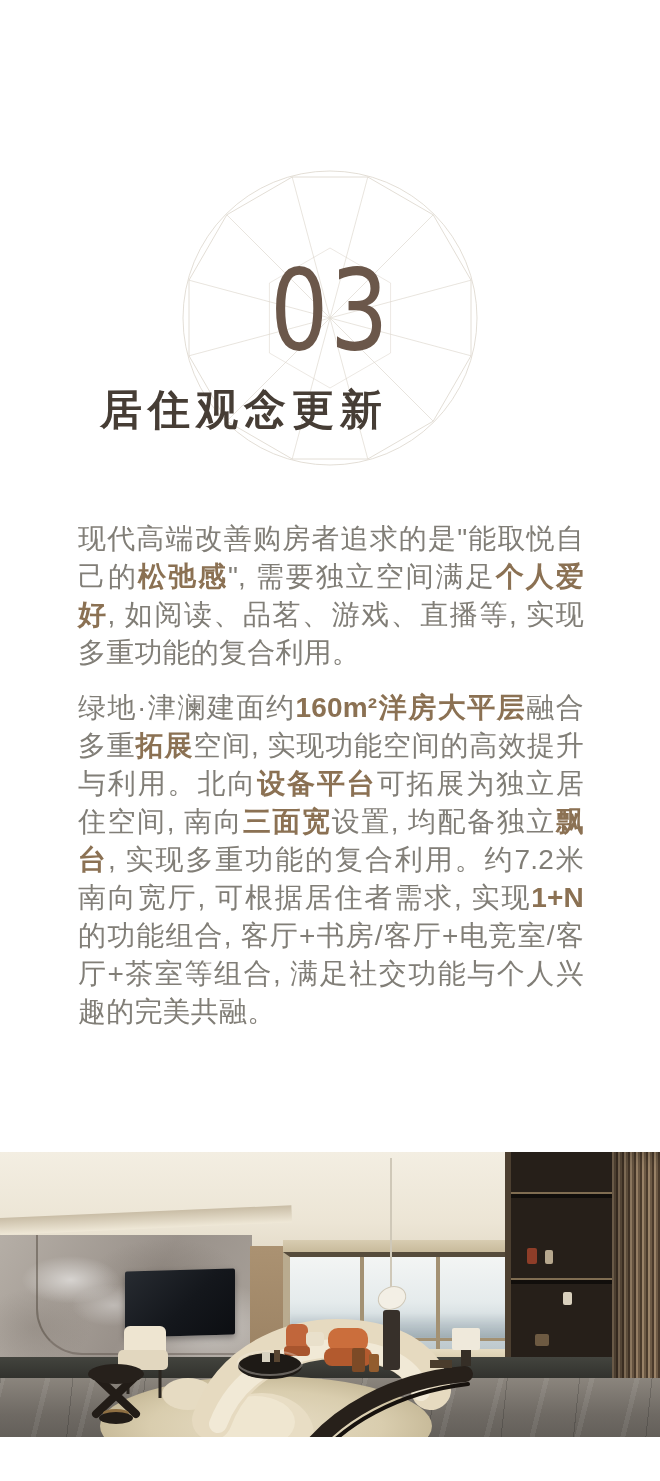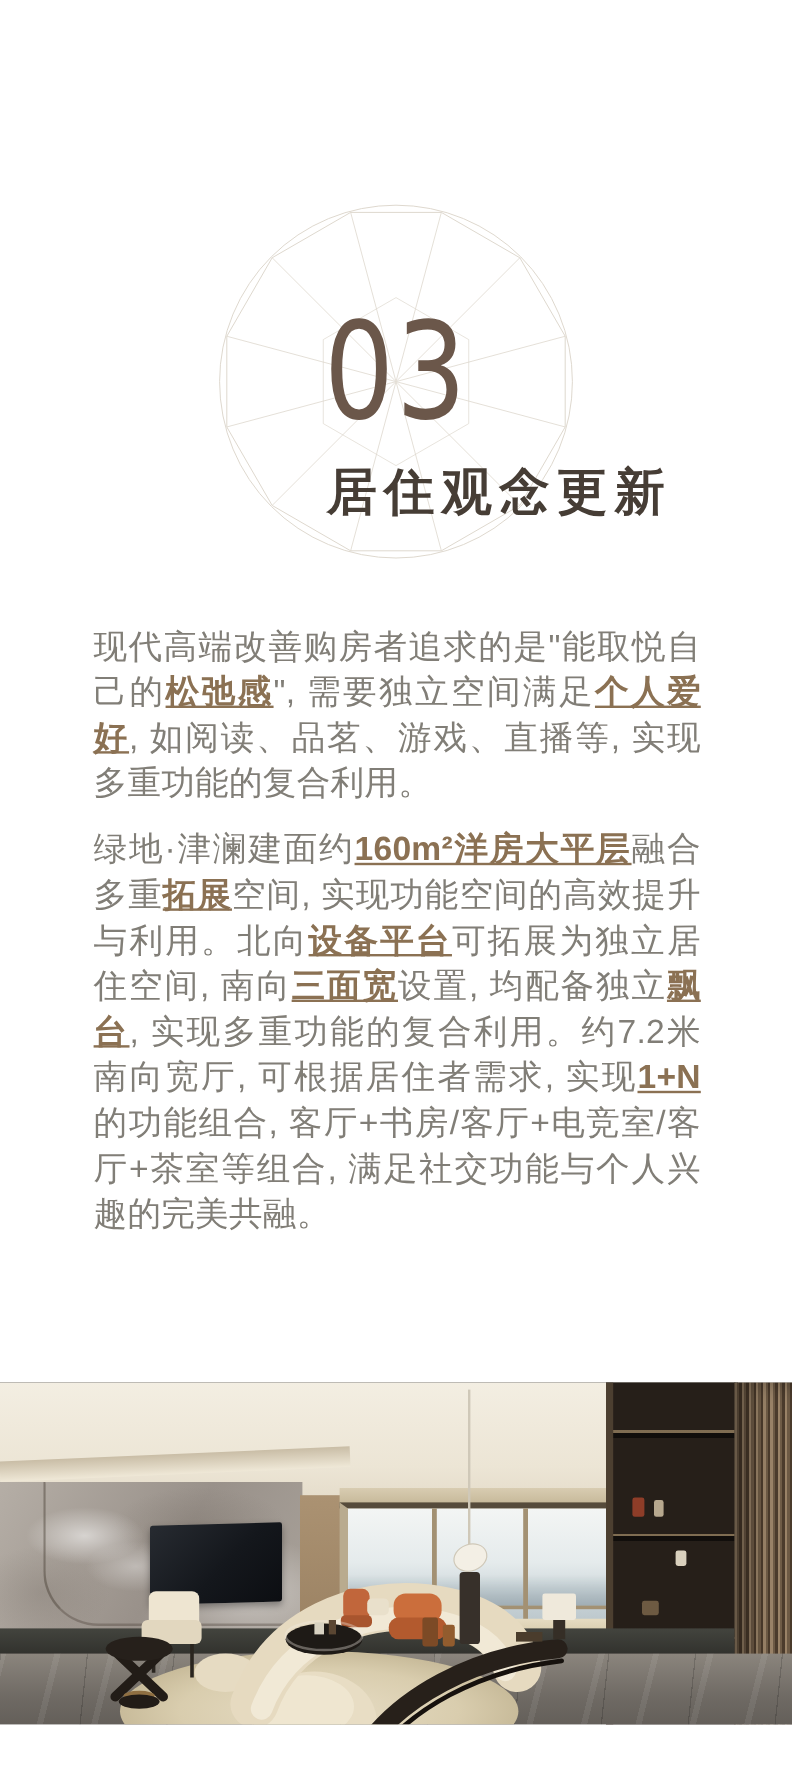--- a/index.html
+++ b/index.html
@@ -6,29 +6,29 @@
   body{width:660px;font-family:"Liberation Sans","DejaVu Sans",sans-serif;}
   .page{position:relative;width:660px;height:1437px;background:#fff;overflow:hidden;}
 
   
   .badge{position:absolute;left:180px;top:168px;width:300px;height:300px;}
   .badge svg.geo{position:absolute;inset:0;}
   .badge-num{position:absolute;left:0;right:0;top:86px;text-align:center;
     font-family:"DejaVu Sans","Liberation Sans",sans-serif;font-weight:400;
     font-size:112px;line-height:1;color:var(--number-brown,#6b574a);
     letter-spacing:2px;transform:scaleX(.82);}
-  .badge-title{position:absolute;left:-80px;right:-80px;top:214px;text-align:right;
+  .badge-title{position:absolute;left:-80px;right:-80px;top:214px;text-align:left;
     font-family:"DejaVu Serif","Liberation Serif",serif;font-weight:700;
     font-size:42px;letter-spacing:6px;color:var(--title-dark,#463d35);white-space:nowrap;}
 
   
   .article{position:absolute;left:78px;top:520px;width:506px;}
   .para{margin:0 0 17px 0;font-size:28px;line-height:38px;letter-spacing:.2px;
     color:var(--body-text,#817e77);text-align:justify;}
-  .para .b{font-weight:700;color:var(--accent-brown,#8b7153);text-decoration:underline;}
+  .para .b{font-weight:700;color:var(--accent-brown,#8b7153);}
 
   
   .photo{position:absolute;left:0;top:1152px;width:660px;height:329px;overflow:hidden;
     background:#6e6a65;}
   .photo *{position:absolute;}
 
   .ph-ceiling{left:0;top:0;width:660px;height:128px;
     background:linear-gradient(180deg,#f3eee2 0%,#ece5d5 55%,#ddd3bf 100%);}
   .ph-ceiling-cove{left:0;top:66px;width:292px;height:17px;
     background:linear-gradient(180deg,#c9bda6,#efe8d7);transform:rotate(-2.5deg);transform-origin:left center;}

